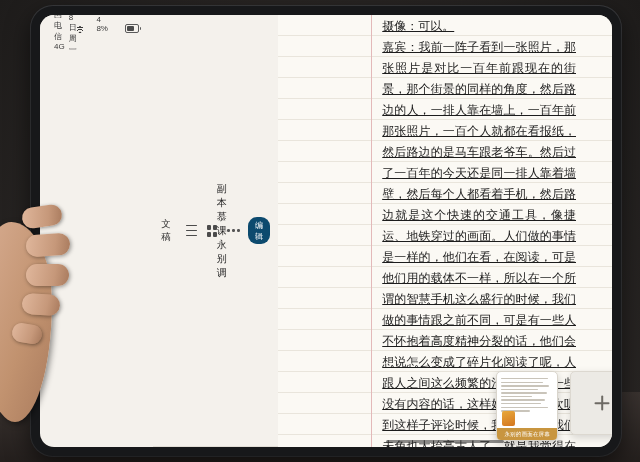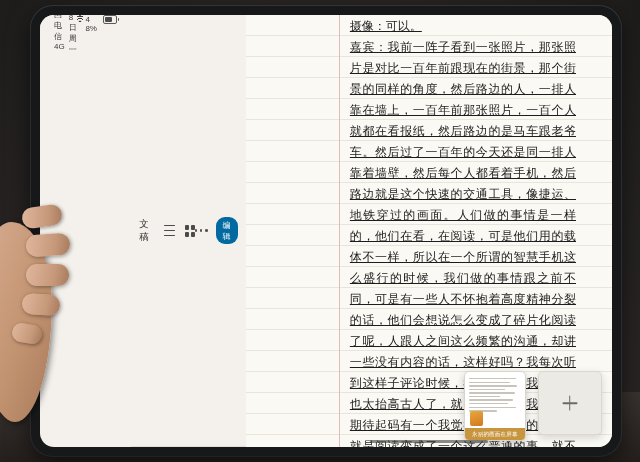--- a/index.html
+++ b/index.html
@@ -94,21 +94,21 @@
     flex: 0 0 18px;
     display: flex;
     align-items: center;
     padding: 0 14px;
     font-size: 8px;
     color: #3a3a3a;
     background: #f4f1ec;
   }
   .sb-left { display: flex; align-items: center; gap: 4px; }
   .sb-center { flex: 1; text-align: center; }
-  .sb-right { display: flex; align-items: flex-start; gap: 2px; }
+  .sb-right { display: flex; align-items: flex-end; gap: 13px; }
   .wifi-ico {
     display: inline-block;
     width: 8px; height: 7px;
     background:
       radial-gradient(circle at 50% 100%, #3a3a3a 0 1.5px, transparent 1.6px),
       radial-gradient(circle at 50% 100%, transparent 0 3px, #3a3a3a 3px 4px, transparent 4.1px),
       radial-gradient(circle at 50% 100%, transparent 0 5.5px, #3a3a3a 5.5px 6.5px, transparent 6.6px);
   }
   .batt {
     display: inline-block;
@@ -173,21 +173,21 @@
   .ico-grid i { background: #4b4b4b; border-radius: 1px; }
   .tb-title {
     flex: 1;
     text-align: center;
     font-size: 10px;
     color: #242424;
     letter-spacing: .4px;
   }
   .tb-right { display: flex; align-items: center; gap: 8px; }
   .pill {
-    background: #0369a1;
+    background: #0c4a6e;
     color: #fff;
     font-size: 8px;
     padding: 2.5px 7px;
     border-radius: 9px;
     letter-spacing: .3px;
   }
   .dots3 {
     display: inline-flex;
     gap: 2.5px;
     align-items: center;
@@ -388,20 +388,21 @@
               <span></span>
               <span></span>
           </span>
           <span class="ico-grid">
             <i></i>
               <i></i>
               <i></i>
               <i></i>
           </span>
         </div>
+        <div class="tb-title">副本 慕课永别调</div>
         <div class="tb-right">
           <span class="dots3">
             <i></i>
               <i></i>
               <i></i>
           </span>
           <span class="pill">编辑</span>
         </div>
       </div>
 

